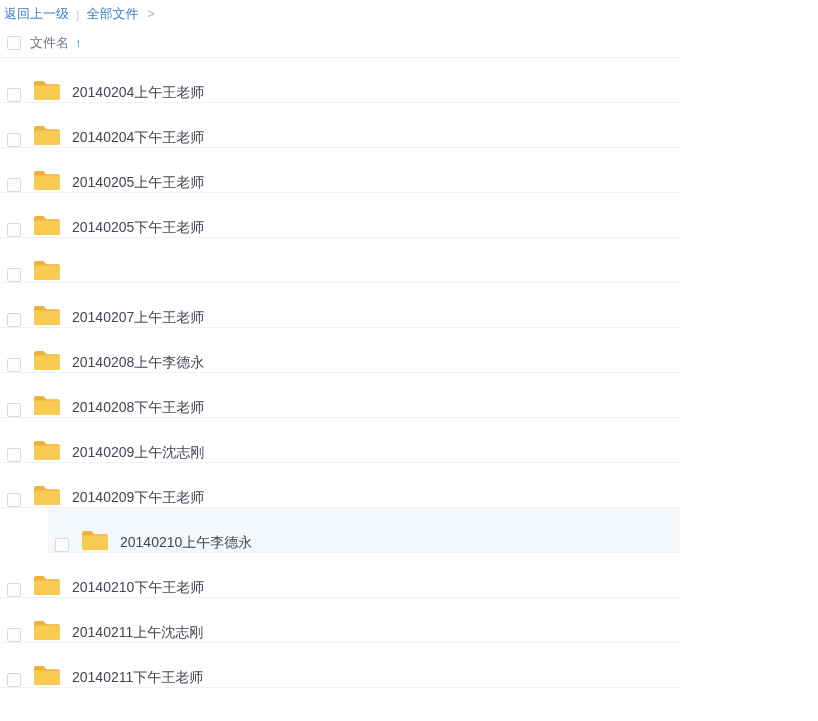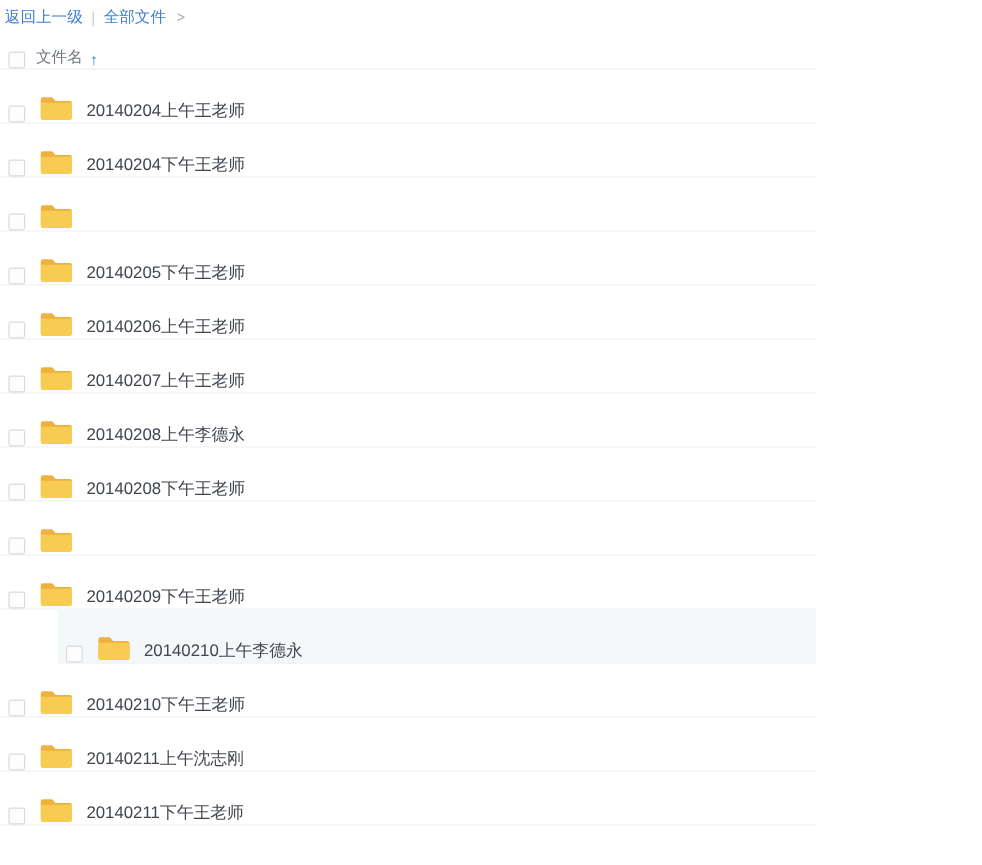--- a/index.html
+++ b/index.html
@@ -39,21 +39,21 @@
     font-size: 12px;
   }
   .crumb-current {
     color: #3d434b;
   }
 
   
   .list-header {
     height: 30px;
     display: flex;
-    align-items: flex-end;
+    align-items: center;
     padding-left: 7px;
     border-bottom: 1px solid #eef0f2;
   }
   .checkbox {
     width: 14px;
     height: 14px;
     border: 1px solid #d8dadd;
     border-radius: 2px;
     background: #fdfdfd;
     flex: 0 0 auto;
@@ -141,40 +141,40 @@
     <span class="file-name">20140204下午王老师</span>
   </div>
       <div class="file-row">
     <span class="checkbox"></span>
     <span class="folder-icon">
       <svg viewBox="0 0 28 24" width="28" height="24" aria-hidden="true">
         <path class="folder-back" d="M1 5 a2 2 0 0 1 2 -2 h7.5 l2.8 3.2 H25 a2 2 0 0 1 2 2 V20 a2 2 0 0 1 -2 2 H3 a2 2 0 0 1 -2 -2 Z"></path>
         <path class="folder-front" d="M1.8 7.6 h24.4 a0.8 0.8 0 0 1 0.8 0.8 V20 a2 2 0 0 1 -2 2 H3 a2 2 0 0 1 -2 -2 V8.4 a0.8 0.8 0 0 1 0.8 -0.8 Z"></path>
       </svg>
     </span>
+    <span class="file-name">20140205上午王老师</span>
   </div>
       <div class="file-row">
     <span class="checkbox"></span>
     <span class="folder-icon">
       <svg viewBox="0 0 28 24" width="28" height="24" aria-hidden="true">
         <path class="folder-back" d="M1 5 a2 2 0 0 1 2 -2 h7.5 l2.8 3.2 H25 a2 2 0 0 1 2 2 V20 a2 2 0 0 1 -2 2 H3 a2 2 0 0 1 -2 -2 Z"></path>
         <path class="folder-front" d="M1.8 7.6 h24.4 a0.8 0.8 0 0 1 0.8 0.8 V20 a2 2 0 0 1 -2 2 H3 a2 2 0 0 1 -2 -2 V8.4 a0.8 0.8 0 0 1 0.8 -0.8 Z"></path>
       </svg>
     </span>
     <span class="file-name">20140205下午王老师</span>
   </div>
       <div class="file-row">
     <span class="checkbox"></span>
     <span class="folder-icon">
       <svg viewBox="0 0 28 24" width="28" height="24" aria-hidden="true">
         <path class="folder-back" d="M1 5 a2 2 0 0 1 2 -2 h7.5 l2.8 3.2 H25 a2 2 0 0 1 2 2 V20 a2 2 0 0 1 -2 2 H3 a2 2 0 0 1 -2 -2 Z"></path>
         <path class="folder-front" d="M1.8 7.6 h24.4 a0.8 0.8 0 0 1 0.8 0.8 V20 a2 2 0 0 1 -2 2 H3 a2 2 0 0 1 -2 -2 V8.4 a0.8 0.8 0 0 1 0.8 -0.8 Z"></path>
       </svg>
     </span>
-    <span class="file-name">20140206上午王老师</span>
   </div>
       <div class="file-row">
     <span class="checkbox"></span>
     <span class="folder-icon">
       <svg viewBox="0 0 28 24" width="28" height="24" aria-hidden="true">
         <path class="folder-back" d="M1 5 a2 2 0 0 1 2 -2 h7.5 l2.8 3.2 H25 a2 2 0 0 1 2 2 V20 a2 2 0 0 1 -2 2 H3 a2 2 0 0 1 -2 -2 Z"></path>
         <path class="folder-front" d="M1.8 7.6 h24.4 a0.8 0.8 0 0 1 0.8 0.8 V20 a2 2 0 0 1 -2 2 H3 a2 2 0 0 1 -2 -2 V8.4 a0.8 0.8 0 0 1 0.8 -0.8 Z"></path>
       </svg>
     </span>
     <span class="file-name">20140207上午王老师</span>
@@ -200,20 +200,21 @@
     <span class="file-name">20140208下午王老师</span>
   </div>
       <div class="file-row">
     <span class="checkbox"></span>
     <span class="folder-icon">
       <svg viewBox="0 0 28 24" width="28" height="24" aria-hidden="true">
         <path class="folder-back" d="M1 5 a2 2 0 0 1 2 -2 h7.5 l2.8 3.2 H25 a2 2 0 0 1 2 2 V20 a2 2 0 0 1 -2 2 H3 a2 2 0 0 1 -2 -2 Z"></path>
         <path class="folder-front" d="M1.8 7.6 h24.4 a0.8 0.8 0 0 1 0.8 0.8 V20 a2 2 0 0 1 -2 2 H3 a2 2 0 0 1 -2 -2 V8.4 a0.8 0.8 0 0 1 0.8 -0.8 Z"></path>
       </svg>
     </span>
+    <span class="file-name">20140209上午沈志刚</span>
   </div>
       <div class="file-row">
     <span class="checkbox"></span>
     <span class="folder-icon">
       <svg viewBox="0 0 28 24" width="28" height="24" aria-hidden="true">
         <path class="folder-back" d="M1 5 a2 2 0 0 1 2 -2 h7.5 l2.8 3.2 H25 a2 2 0 0 1 2 2 V20 a2 2 0 0 1 -2 2 H3 a2 2 0 0 1 -2 -2 Z"></path>
         <path class="folder-front" d="M1.8 7.6 h24.4 a0.8 0.8 0 0 1 0.8 0.8 V20 a2 2 0 0 1 -2 2 H3 a2 2 0 0 1 -2 -2 V8.4 a0.8 0.8 0 0 1 0.8 -0.8 Z"></path>
       </svg>
     </span>
     <span class="file-name">20140209下午王老师</span>

